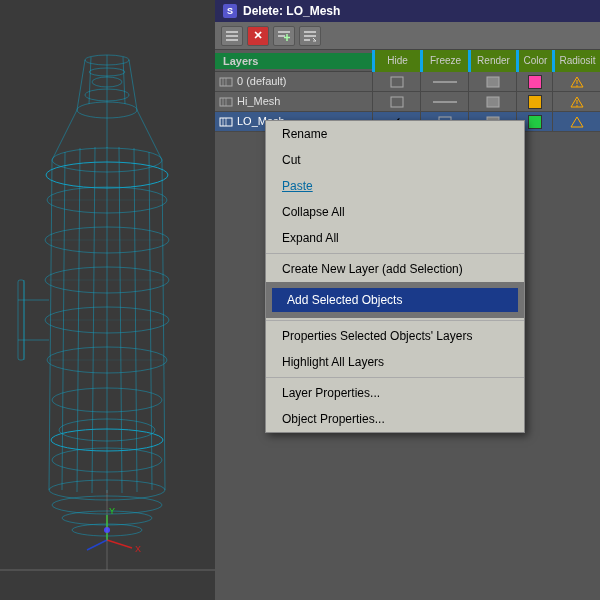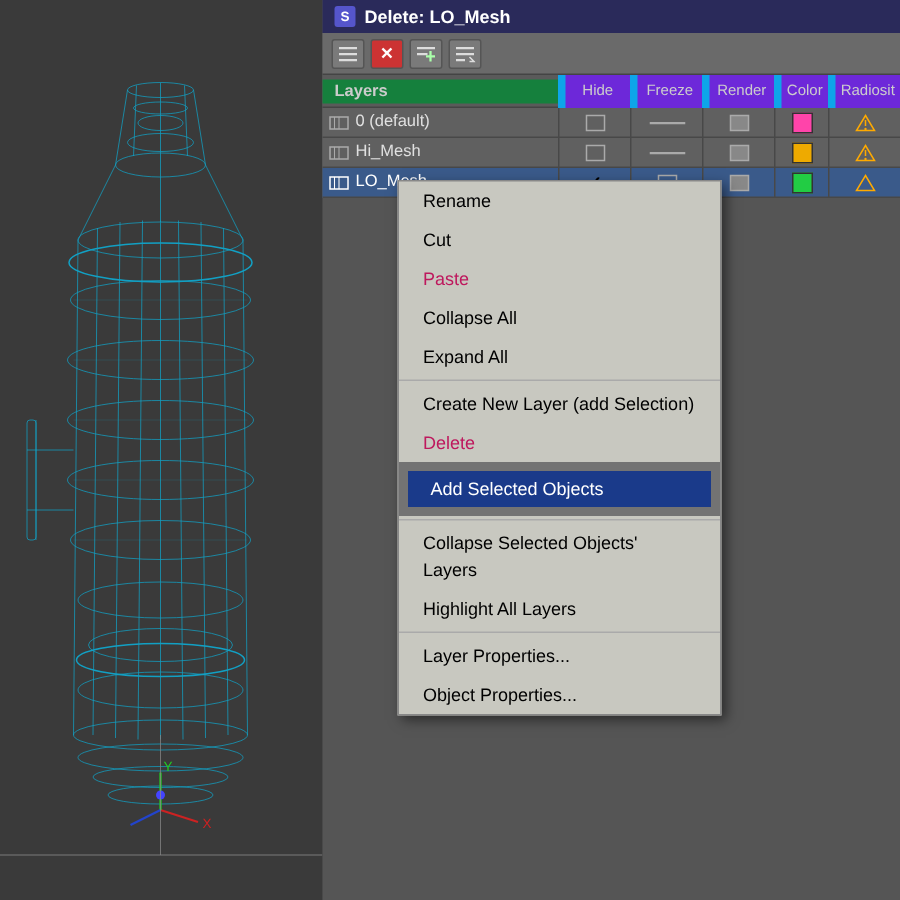--- a/index.html
+++ b/index.html
@@ -110,22 +110,22 @@
       font-weight: bold;
       background: #15803d;
     }
 
     .col-header {
       width: 48px;
       text-align: center;
       padding: 2px 2px;
       color: #cccccc;
       font-size: 10px;
-      background: #6d28d9;
-      border-left: 5px solid #0ea5e9;
+      background: #4d7c0f;
+      border-left: 3px solid #0ea5e9;
       height: 22px;
       display: flex;
       align-items: center;
       justify-content: center;
       flex-shrink: 0;
     }
 
     .col-header.narrow {
       width: 36px;
     }
@@ -200,38 +200,39 @@
       color: #000;
       font-size: 12px;
       font-weight: bold;
     }
 
     
     .context-menu {
       position: absolute;
       left: 50px;
       top: 120px;
-      width: 216px;
+      width: 260px;
       background: #c8c8c0;
       border: 1px solid #888;
       box-shadow: 3px 3px 8px rgba(0,0,0,0.5);
       z-index: 100;
     }
 
     .context-menu-item {
       padding: 4px 16px;
       color: #000000;
       font-size: 12px;
       cursor: pointer;
       line-height: 18px;
     }
 
     .context-menu-item.disabled {
-      color: #be185d;
+      color: #0369a1;
       cursor: default;
+      text-decoration: underline;
     }
 
     .context-menu-item.highlighted {
       background: #1a3a8a;
       color: #ffffff;
       border: 6px solid #737373;
       padding: 3px 15px;
     }
 
     .context-menu-separator {
@@ -487,23 +488,22 @@
   </div>
 
   <div class="context-menu">
     <div class="context-menu-item">Rename</div>
     <div class="context-menu-item">Cut</div>
     <div class="context-menu-item disabled">Paste</div>
     <div class="context-menu-item">Collapse All</div>
     <div class="context-menu-item">Expand All</div>
     <div class="context-menu-separator"></div>
     <div class="context-menu-item">Create New Layer (add Selection)</div>
-    <div class="context-menu-item disabled">Delete</div>
     <div class="context-menu-item highlighted">Add Selected Objects</div>
     <div class="context-menu-separator"></div>
-    <div class="context-menu-item">Collapse Selected Objects' Layers</div>
+    <div class="context-menu-item">Properties Selected Objects' Layers</div>
     <div class="context-menu-item">Highlight All Layers</div>
     <div class="context-menu-separator"></div>
     <div class="context-menu-item">Layer Properties...</div>
     <div class="context-menu-item">Object Properties...</div>
   </div>
 
 </div>
 
 </body></html>

